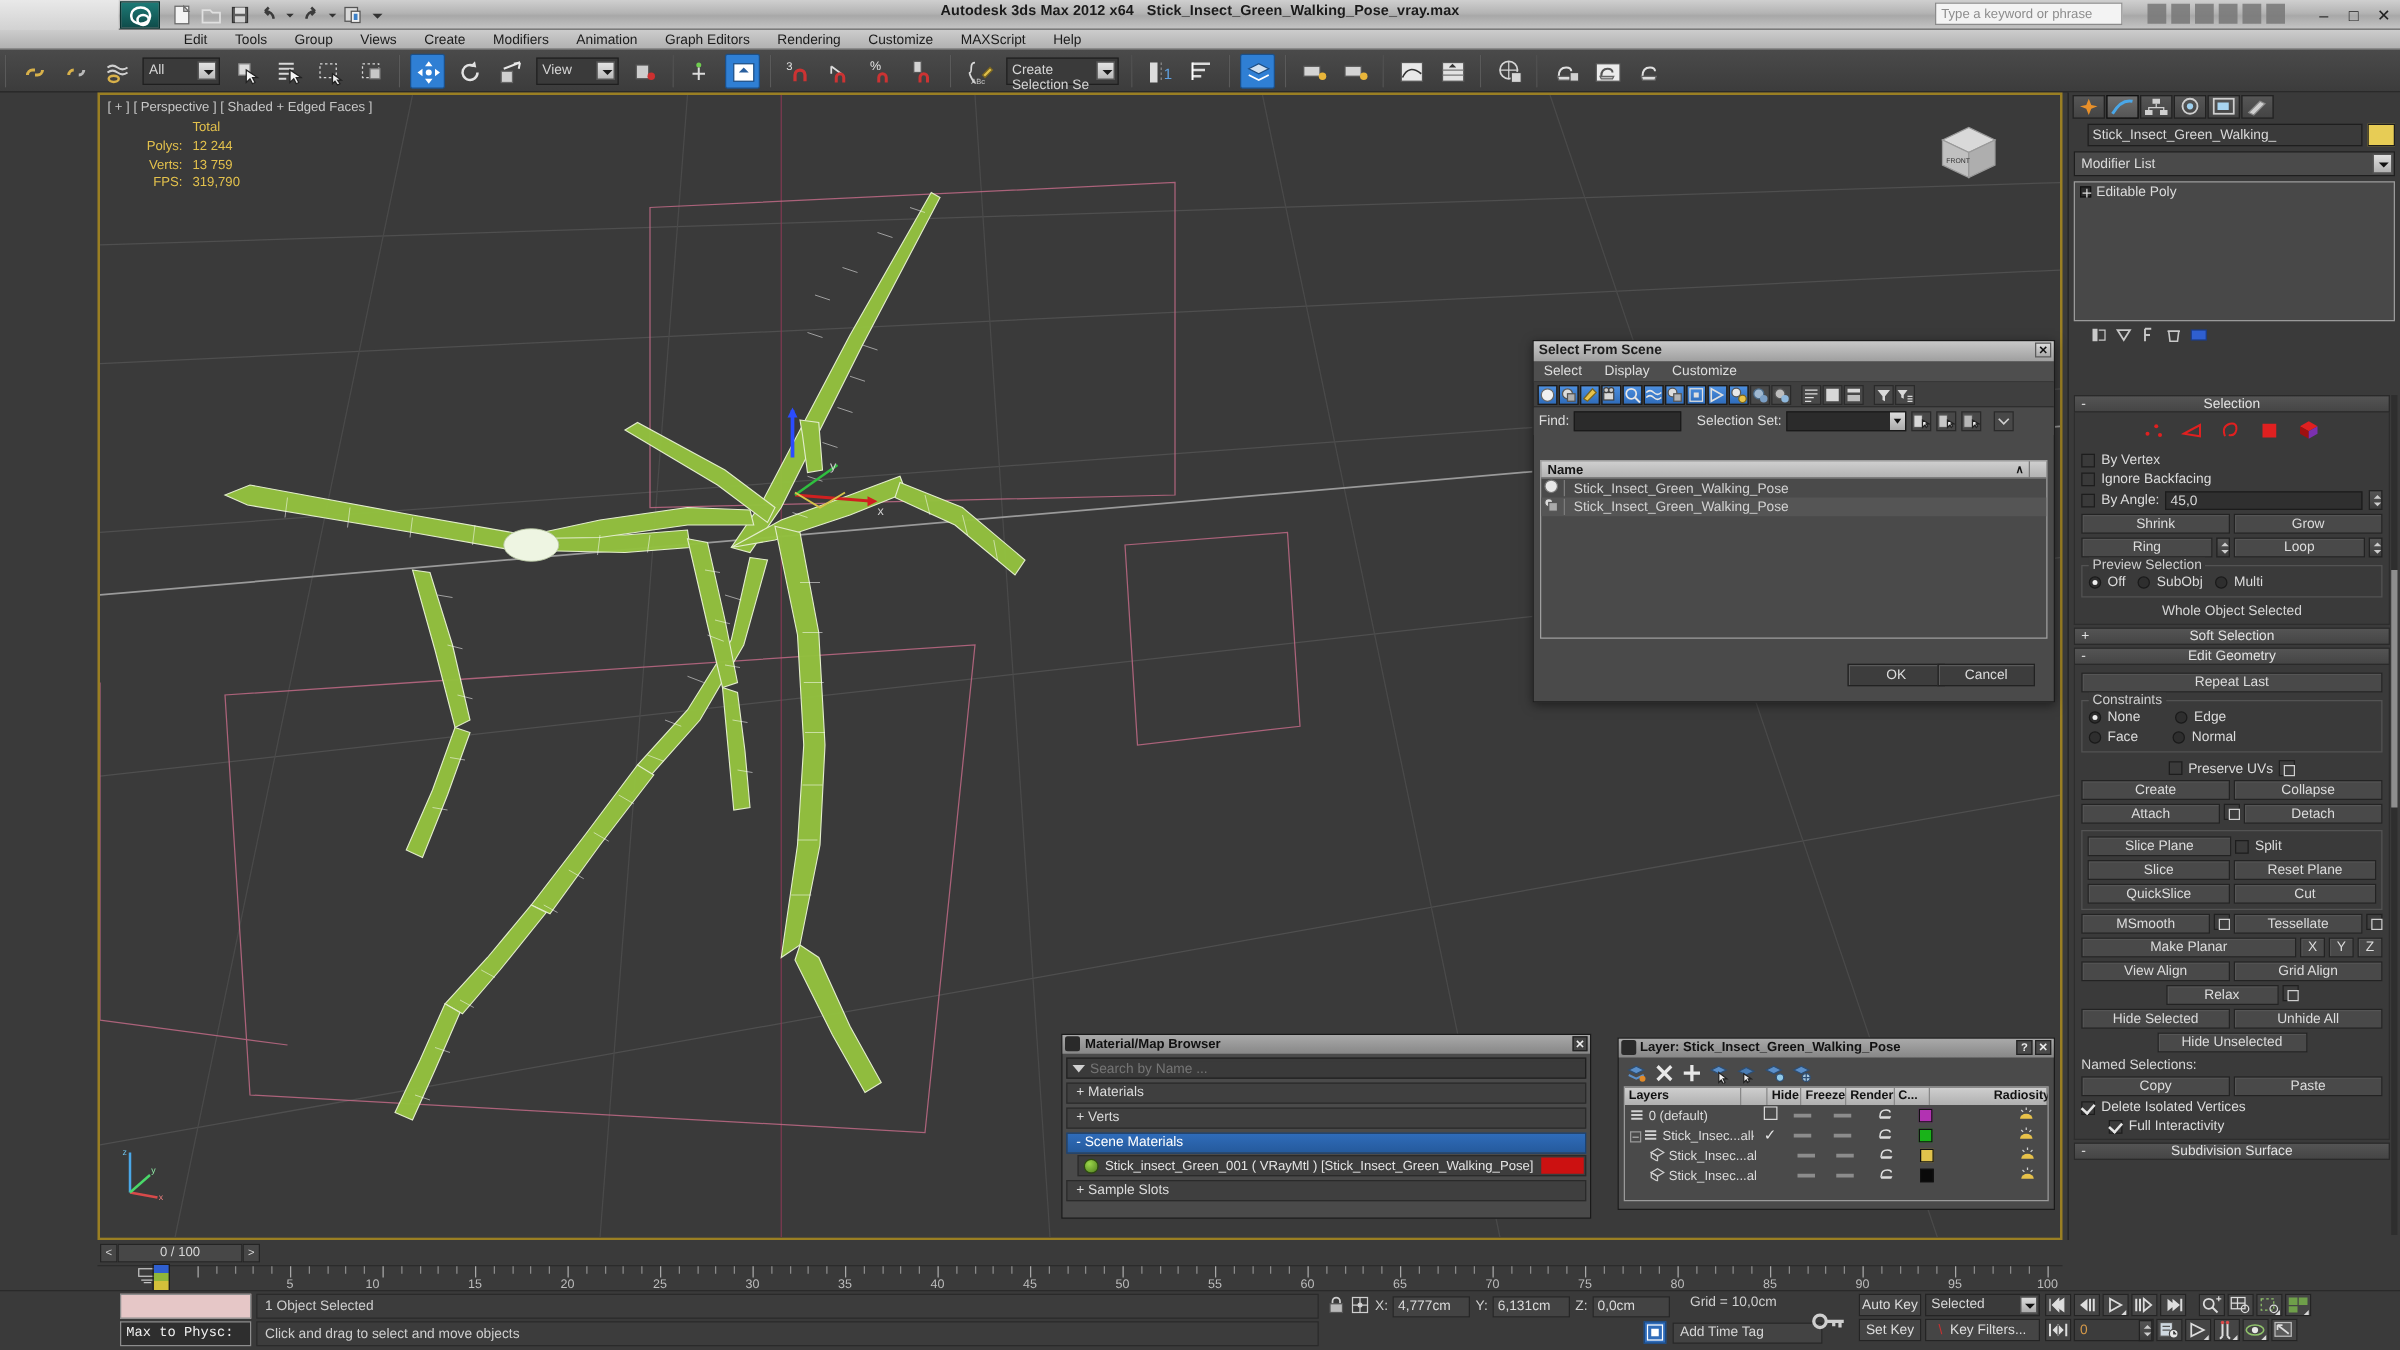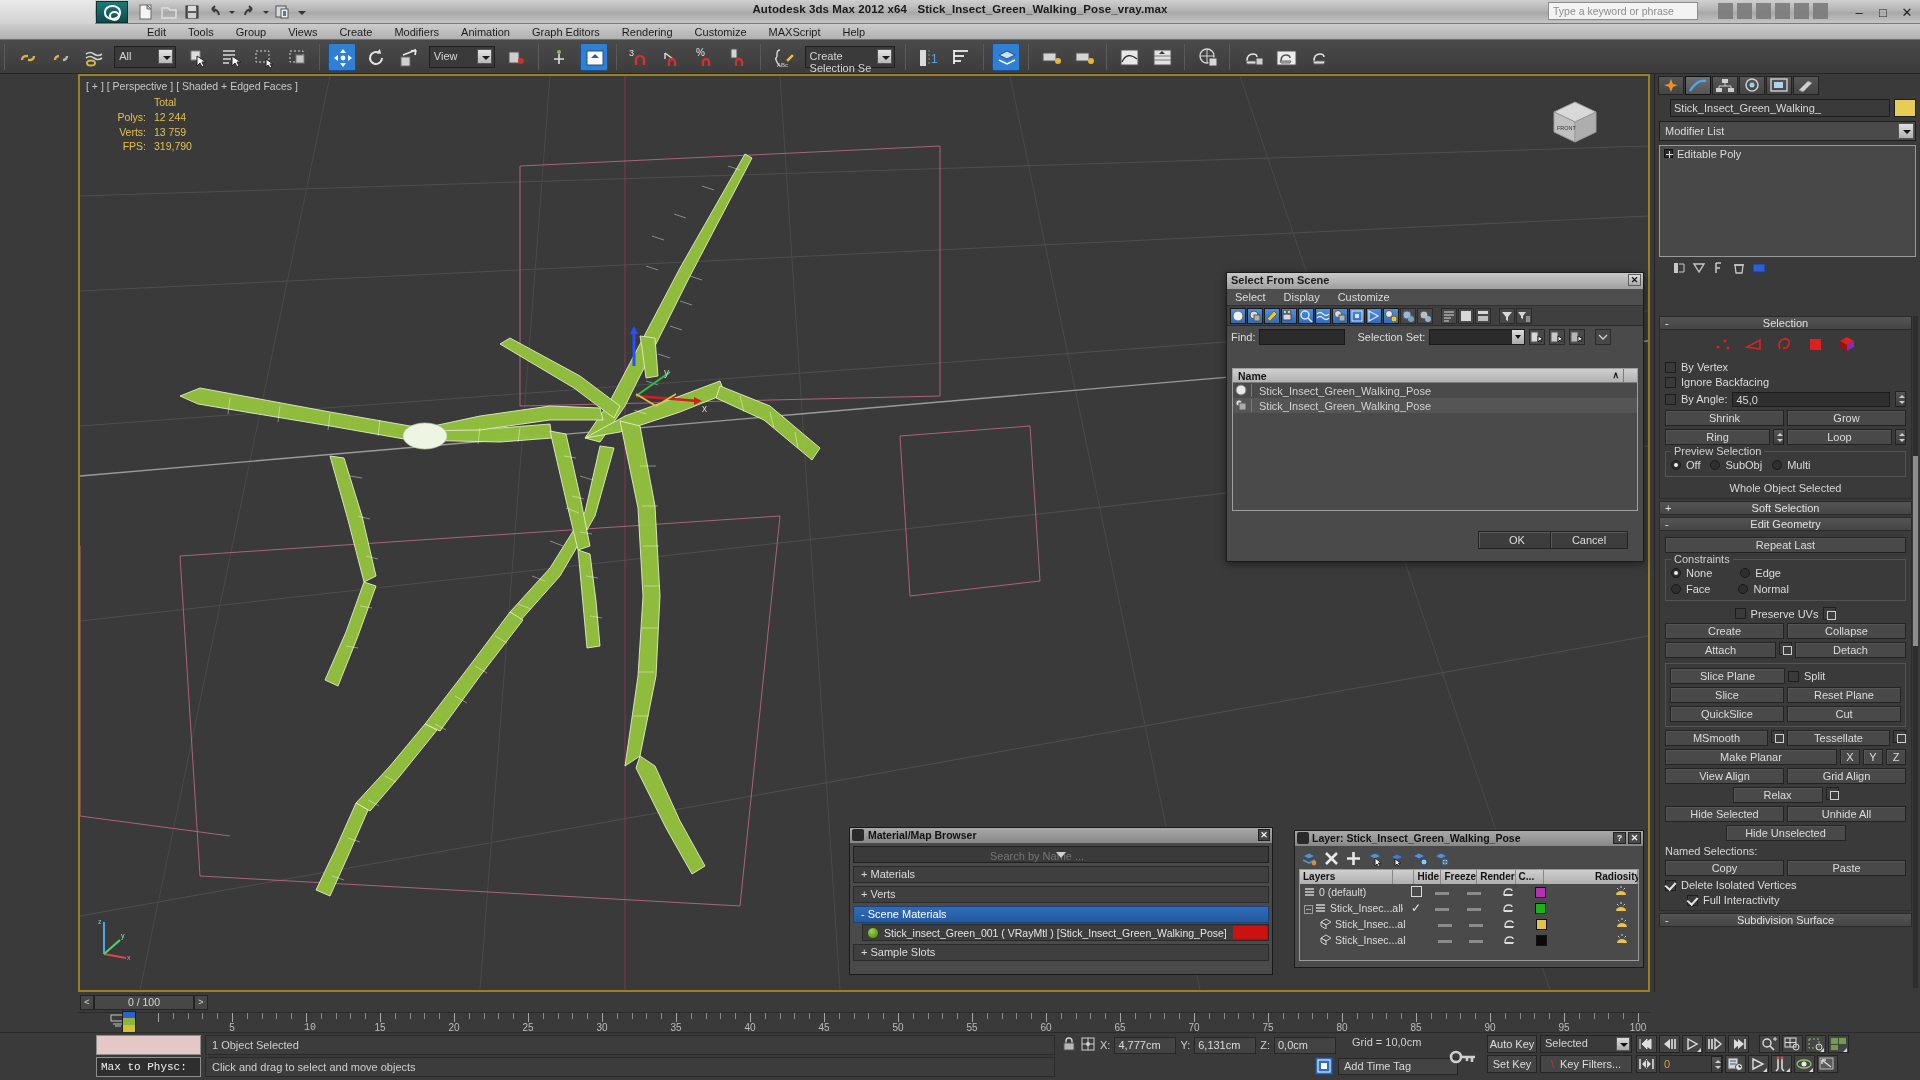--- a/index.html
+++ b/index.html
@@ -108,21 +108,21 @@
   
   .mmb { position:absolute; left:849px; top:827px; width:424px; height:148px;
     background:#4a4a4a; border:1px solid #1a1a1a; }
   .mmb-title { height:15px; background:linear-gradient(180deg,#a9a9a9,#878787);
     font-size:10.5px; font-weight:bold; color:#111; padding:1px 3px 0 18px; position:relative;}
   .mmb-title .logo { position:absolute; left:2px; top:1px; width:12px; height:12px;
     background:#2a2a2a; border-radius:2px;}
   .mmb-title .x { position:absolute; right:2px; top:1px; width:12px; height:12px; background:#444;
     color:#eee; font-size:9px; text-align:center; line-height:11px; border:1px solid #222; cursor:pointer;}
   .mmb-search { margin:3px 3px 0 3px; height:17px; background:#3a3a3a; border:1px solid #1f1f1f;
-    display:flex; align-items:center;flex-direction:column; }
+    display:flex; align-items:center; }
   .mmb-search .dd { width:18px; height:15px; position:relative; }
   .mmb-search .dd::after{content:"";position:absolute;left:4px;top:5px;border-left:5px solid transparent;border-right:5px solid transparent;border-top:6px solid #d0d0d0;}
   .mmb-search input { flex:1; background:#3a3a3a; border:none; outline:none; color:#bfbfbf;
     font-size:11px; font-family:inherit; }
   .mmb-grp { margin:3px 3px 0 3px; height:17px; background:#3f3f3f; border:1px solid #2a2a2a;
     font-size:11px; color:#dcdcdc; padding:1px 0 0 7px; cursor:pointer;}
   .mmb-grp.open { background:linear-gradient(180deg,#2f6cba,#255a9c); border-color:#1b4272; color:#fff;}
   .mmb-mat { margin:1px 3px 0 12px; height:17px; background:#3d3d3d; border:1px solid #2a2a2a;
     display:flex; align-items:center; gap:5px; padding-left:4px; font-size:10.5px; color:#e4e4e4;
     position:relative; cursor:pointer;}
@@ -1346,21 +1346,21 @@
         <div class="tl-tick" style="left: 1441.6px;"></div>
         <div class="tl-tick" style="left: 1456.4px;"></div>
         <div class="tl-tick" style="left: 1471.2px;"></div>
         <div class="tl-tick maj" style="left: 1486px;"></div>
         <div class="tl-tick" style="left: 1500.8px;"></div>
         <div class="tl-tick" style="left: 1515.6px;"></div>
         <div class="tl-tick" style="left: 1530.4px;"></div>
         <div class="tl-tick" style="left: 1545.2px;"></div>
         <div class="tl-tick maj" style="left: 1560px;"></div>
         <div class="tl-num" style="left: 154px;">5</div>
-        <div class="tl-num" style="left: 232px; font-family: Liberation Mono, monospace;">10</div>
+        <div class="tl-num" style="left: 220px;">10</div>
         <div class="tl-num" style="left: 302px;">15</div>
         <div class="tl-num" style="left: 376px;">20</div>
         <div class="tl-num" style="left: 450px;">25</div>
         <div class="tl-num" style="left: 524px;">30</div>
         <div class="tl-num" style="left: 598px;">35</div>
         <div class="tl-num" style="left: 672px;">40</div>
         <div class="tl-num" style="left: 746px;">45</div>
         <div class="tl-num" style="left: 820px;">50</div>
         <div class="tl-num" style="left: 894px;">55</div>
         <div class="tl-num" style="left: 968px;">60</div>

